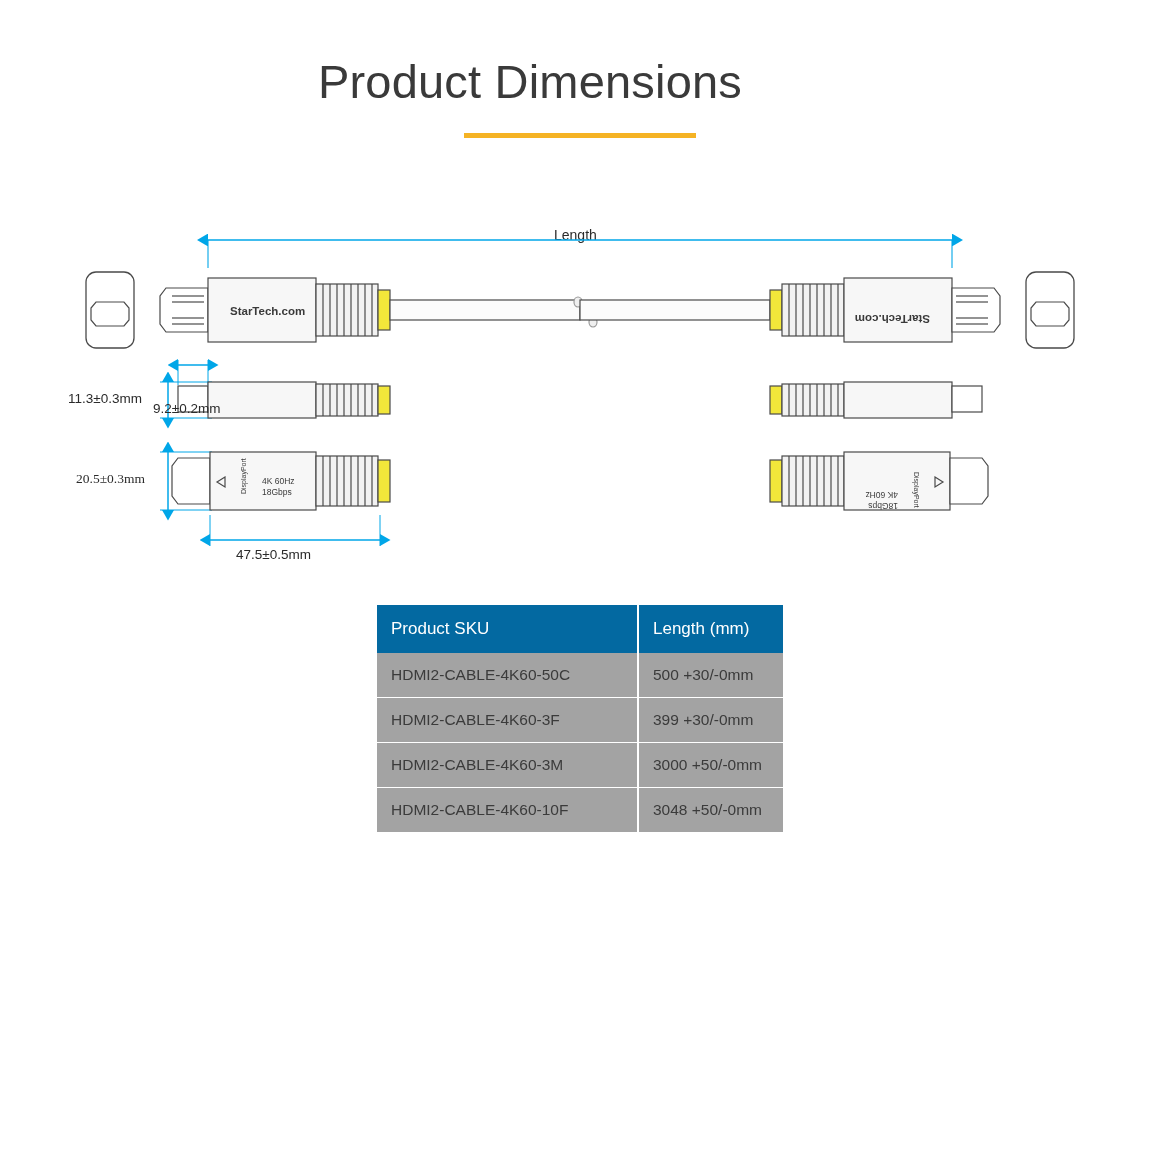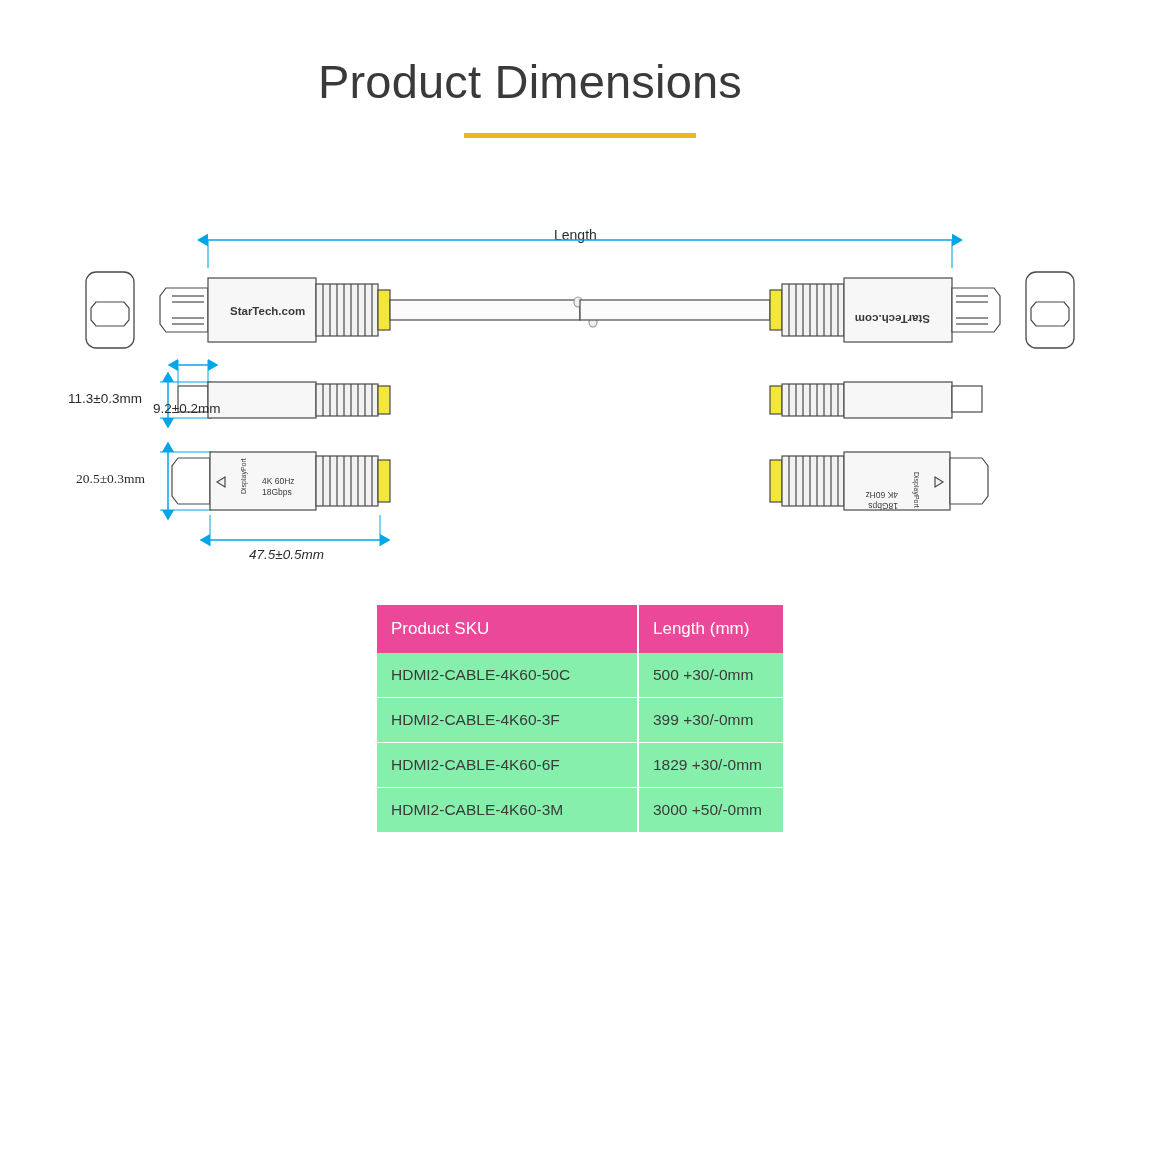--- a/index.html
+++ b/index.html
@@ -65,33 +65,33 @@
   
   .table {
     position: absolute;
     left: 377px;
     top: 605px;
     width: 406px;
     border-collapse: collapse;
     font-size: 15.5px;
   }
   .table th {
-    background: #ec4899;
+    background: #0369a1;
     color: #ffffff;
     font-weight: 400;
     text-align: left;
     padding: 14px 14px;
     font-size: 17px;
   }
   .table th.col-sku { width: 232px; }
   .table td {
     padding: 13px 14px;
     color: #3b3b3b;
     border-bottom: 1px solid #ffffff;
-    background: #86efac;
+    background: #a3a3a3;
   }
   .table td.sku { width: 232px; }
   .table tr td:first-child { border-right: 2px solid #ffffff; }
   .table th:first-child { border-right: 2px solid #ffffff; }
 </style>
 </head>
 <body>
 
 <div class="page-title">Product Dimensions</div>
 <div class="title-rule"></div>
@@ -278,41 +278,41 @@
       <text x="0" y="0" font-family="Liberation Sans, sans-serif" font-size="8.5" fill="#3a3a3a">4K 60Hz</text>
     </g>
     <g transform="translate(898,293) rotate(180)">
       <text x="0" y="0" font-family="Liberation Sans, sans-serif" font-size="8.5" fill="#3a3a3a">18Gbps</text>
     </g>
   </svg>
 
   <div class="dim-label" style="left:153px; top:143px;margin-top:48px;">9.2±0.2mm</div>
   <div class="dim-label" style="left:68px; top:181px;text-align:right;">11.3±0.3mm</div>
   <div class="dim-label" style="left:76px; top:261px;font-family:Liberation Serif, serif;">20.5±0.3mm</div>
-  <div class="dim-label" style="left:249px; top:337px;font-style:italic;">47.5±0.5mm</div>
+  <div class="dim-label" style="left:236px; top:337px;">47.5±0.5mm</div>
 </div>
 
 <table class="table">
   <thead>
     <tr>
       <th class="col-sku">Product SKU</th>
       <th>Length (mm)</th>
     </tr>
   </thead>
   <tbody>
     <tr>
       <td class="sku">HDMI2-CABLE-4K60-50C</td>
       <td>500 +30/-0mm</td>
     </tr>
     <tr>
       <td class="sku">HDMI2-CABLE-4K60-3F</td>
       <td>399 +30/-0mm</td>
     </tr>
     <tr>
-      <td class="sku">HDMI2-CABLE-4K60-6F</td>
-      <td>1829 +30/-0mm</td>
-    </tr>
-    <tr>
       <td class="sku">HDMI2-CABLE-4K60-3M</td>
       <td>3000 +50/-0mm</td>
     </tr>
+    <tr>
+      <td class="sku">HDMI2-CABLE-4K60-10F</td>
+      <td>3048 +50/-0mm</td>
+    </tr>
   </tbody>
 </table>
 
 </body></html>

